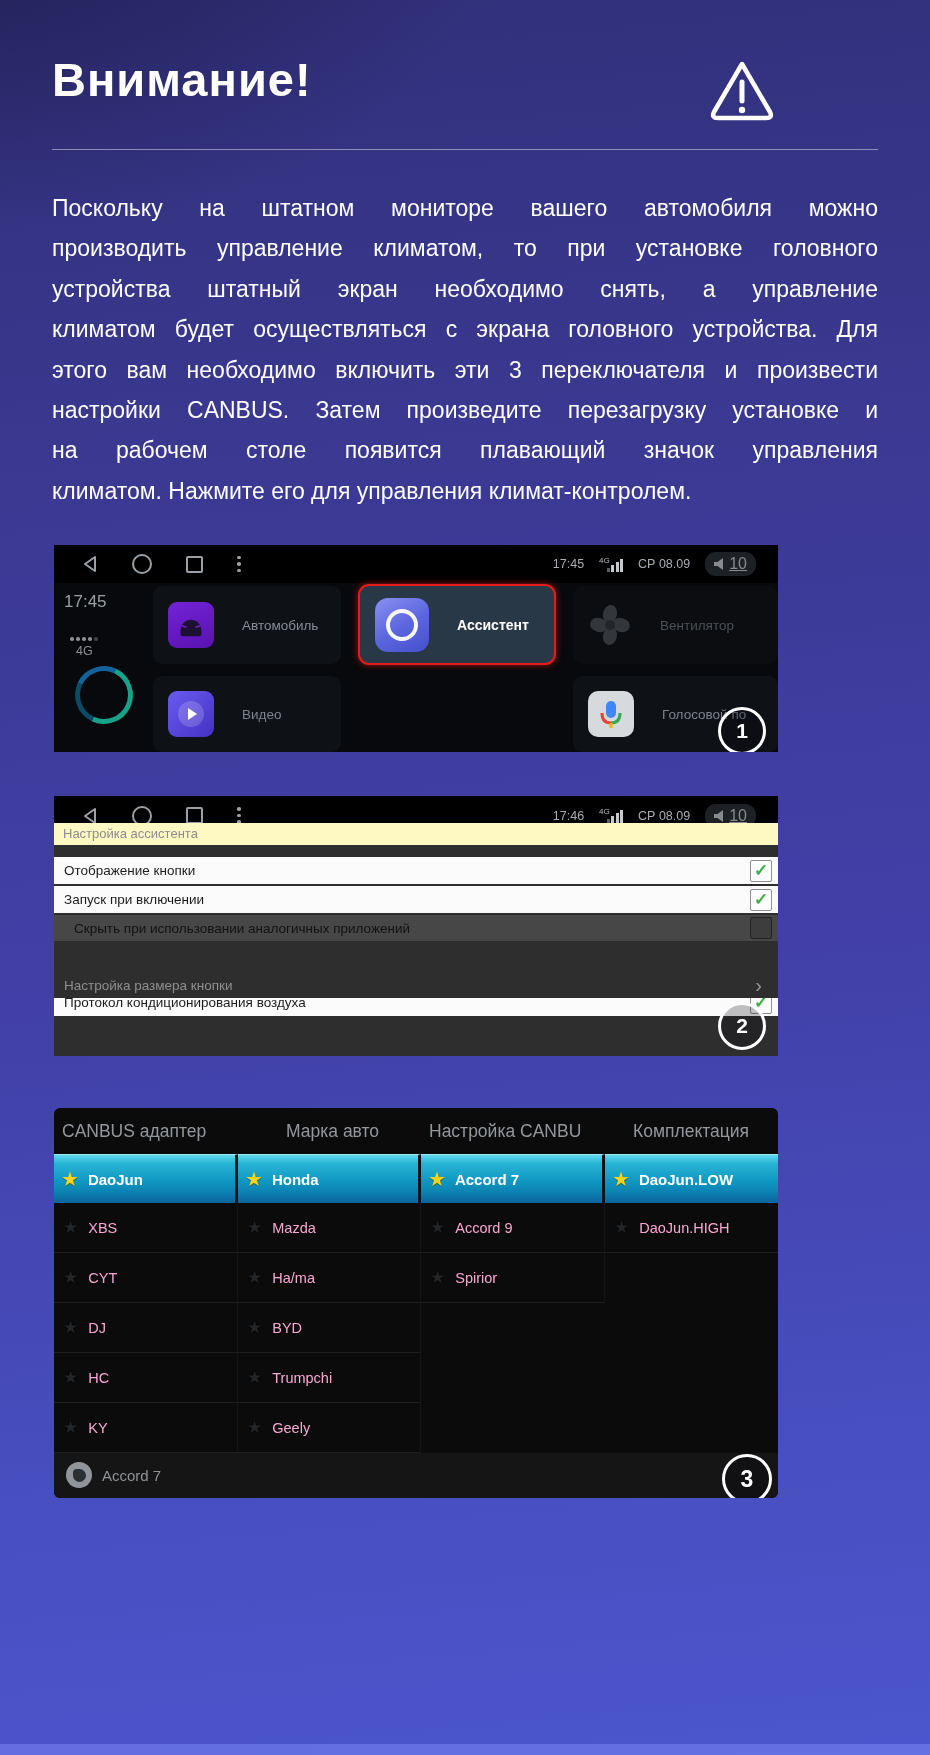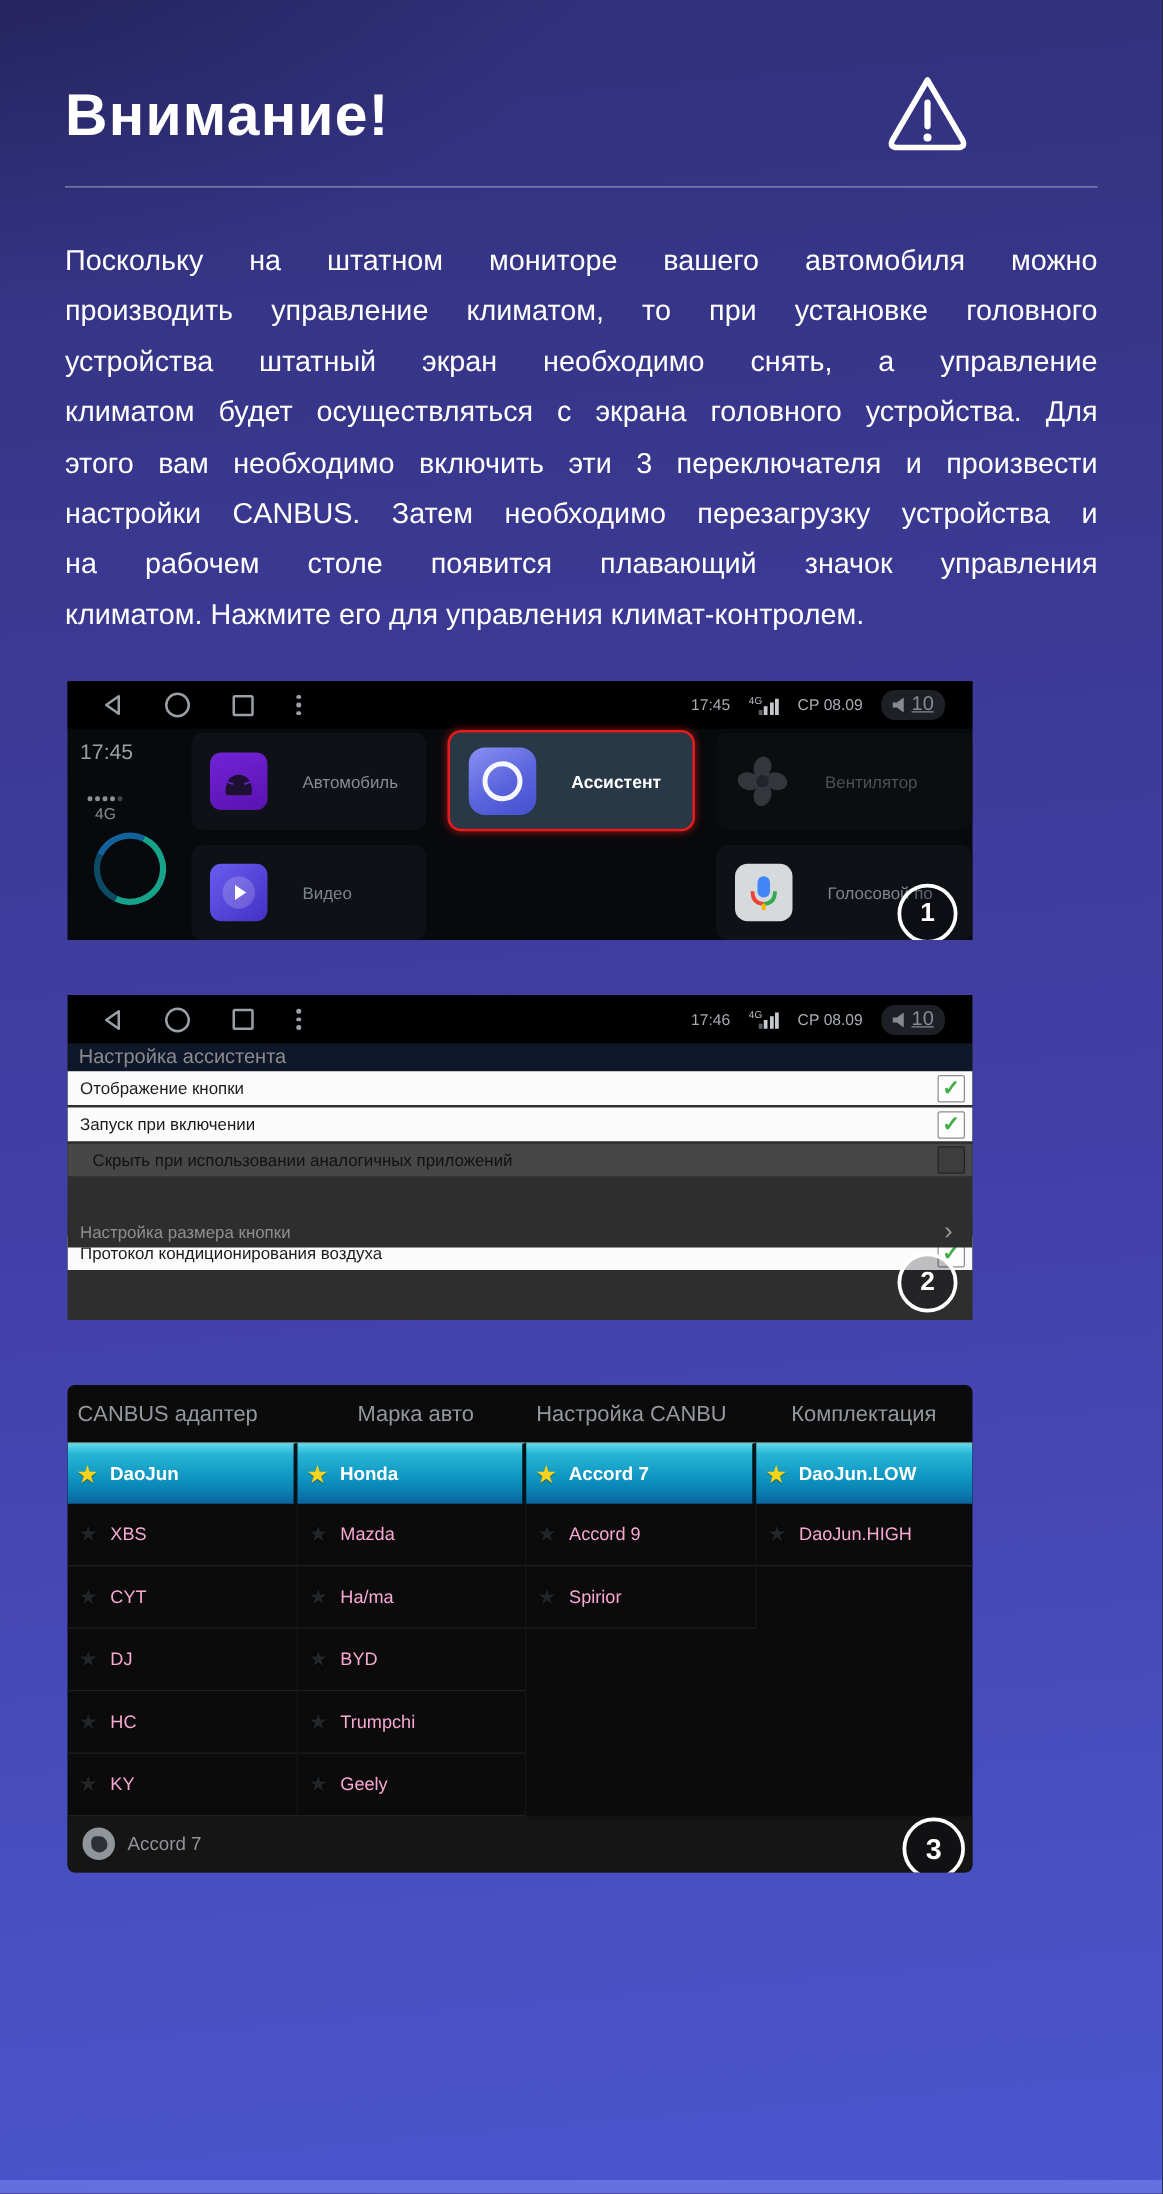--- a/index.html
+++ b/index.html
@@ -2,21 +2,21 @@
 <html><head>
 <meta charset="utf-8">
 <style>
   html,body{margin:0;padding:0;background:#222;}
   .page{position:relative;width:930px;height:1755px;overflow:hidden;
     font-family:"Liberation Sans",sans-serif;
     background:
       radial-gradient(900px 520px at -5% -4%, rgba(8,8,30,.38), transparent 60%),
       linear-gradient(175deg,#31307a 0%,#3a3890 25%,#4240a8 55%,#4850c2 85%,#4b55cd 100%);}
   
-  .title{position:absolute;left:52px;top:64px;margin:0;font-size:47px;font-weight:bold;
+  .title{position:absolute;left:52px;top:52px;margin:0;font-size:47px;font-weight:bold;
     letter-spacing:1px;color:#fff;}
   .warn-icon{position:absolute;left:706px;top:56px;}
   .rule{position:absolute;left:52px;top:149px;width:826px;height:1px;background:rgba(255,255,255,.45);}
   .para{position:absolute;left:52px;top:188px;width:826px;color:#fff;font-size:23px;}
   .pline{height:40.4px;line-height:40.4px;white-space:nowrap;text-align:justify;text-align-last:justify;overflow:hidden;}
   .pline.last{text-align-last:left;}
   
   .shot{position:absolute;left:54px;width:724px;overflow:hidden;}
   .navbar{position:absolute;top:0;left:0;right:0;height:38px;background:#000;}
   .nav-left{position:absolute;left:28px;top:0;height:38px;display:flex;gap:34px;align-items:center;}
@@ -68,22 +68,22 @@
   .ic-mic{width:46px;height:46px;border-radius:10px;background:#d7dadd;
     display:flex;align-items:center;justify-content:center;}
   #card-assist{background:#293847;border:2.5px solid #e51c19;border-radius:11px;
     box-shadow:0 0 7px rgba(229,28,25,.65);}
   #card-assist .lbl{color:#fff;font-weight:bold;font-size:14px;}
   #card-fan{background:#0b0d10;}
   #card-fan .lbl{color:#4b5157;}
   #card-car .lbl{color:#878d95;}
   
   #shot2{top:796px;height:260px;background:#2e2e2e;}
-  .s2-title{position:absolute;left:0;right:0;top:39px;height:22px;background:#0f172a;
-    color:#8c8c8c;font-size:16px;line-height:22px;padding-left:9px;box-sizing:border-box;}
+  .s2-title{position:absolute;left:0;right:0;top:27px;height:22px;background:#fef9c3;
+    color:#8c8c8c;font-size:13px;line-height:22px;padding-left:9px;box-sizing:border-box;}
   .s2-row{position:absolute;left:0;right:0;display:flex;align-items:center;}
   .s2-row .rl{margin-left:10px;font-size:13.5px;}
   .row-white{background:#fbfbfb;}
   .row-white .rl{color:#1c1c1c;}
   .row-gray{background:#474747;}
   .row-gray .rl{color:#121212;margin-left:20px;}
   .row-dark{background:#2e2e2e;}
   .row-dark .rl{color:#8f8f8f;}
   .cbx{position:absolute;right:6px;top:50%;transform:translateY(-50%);width:20px;height:20px;
     border:1.5px solid #8f8f8f;border-radius:2px;background:#fdfdfd;display:flex;align-items:center;
@@ -121,21 +121,21 @@
     <line x1="36" y1="26" x2="36" y2="45" stroke="#ffffff" stroke-width="5" stroke-linecap="round"></line>
     <circle cx="36" cy="54" r="3.2" fill="#ffffff"></circle>
   </svg>
   <div class="rule"></div>
   <div class="para">
     <div class="pline">Поскольку на штатном мониторе вашего автомобиля можно</div>
     <div class="pline">производить управление климатом, то при установке головного</div>
     <div class="pline">устройства штатный экран необходимо снять, а управление</div>
     <div class="pline">климатом будет осуществляться с экрана головного устройства. Для</div>
     <div class="pline">этого вам необходимо включить эти 3 переключателя и произвести</div>
-    <div class="pline">настройки CANBUS. Затем необходимо перезагрузку устройства и</div>
+    <div class="pline">настройки CANBUS. Затем произведите перезагрузку установке и</div>
     <div class="pline">на рабочем столе появится плавающий значок управления</div>
     <div class="pline last">климатом. Нажмите его для управления климат-контролем.</div>
   </div>
 
   <section class="shot" id="shot1">
     <div class="navbar">
       <div class="nav-left">
         <svg width="16" height="18" viewBox="0 0 16 18">
             <polygon points="13,2 3,9 13,16" fill="none" stroke="#9aa0a6" stroke-width="2" stroke-linejoin="round"></polygon>
           </svg>

